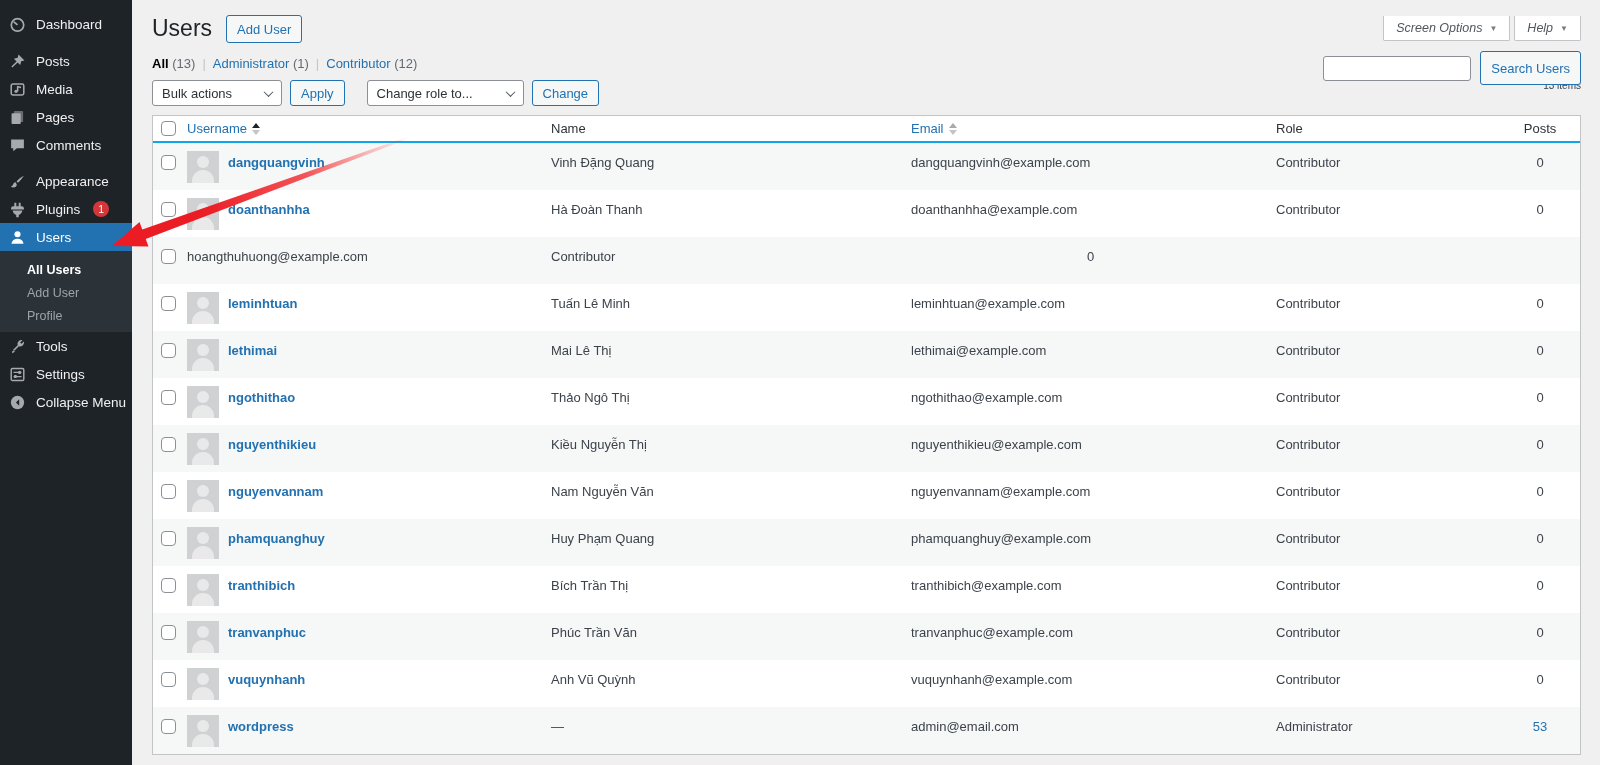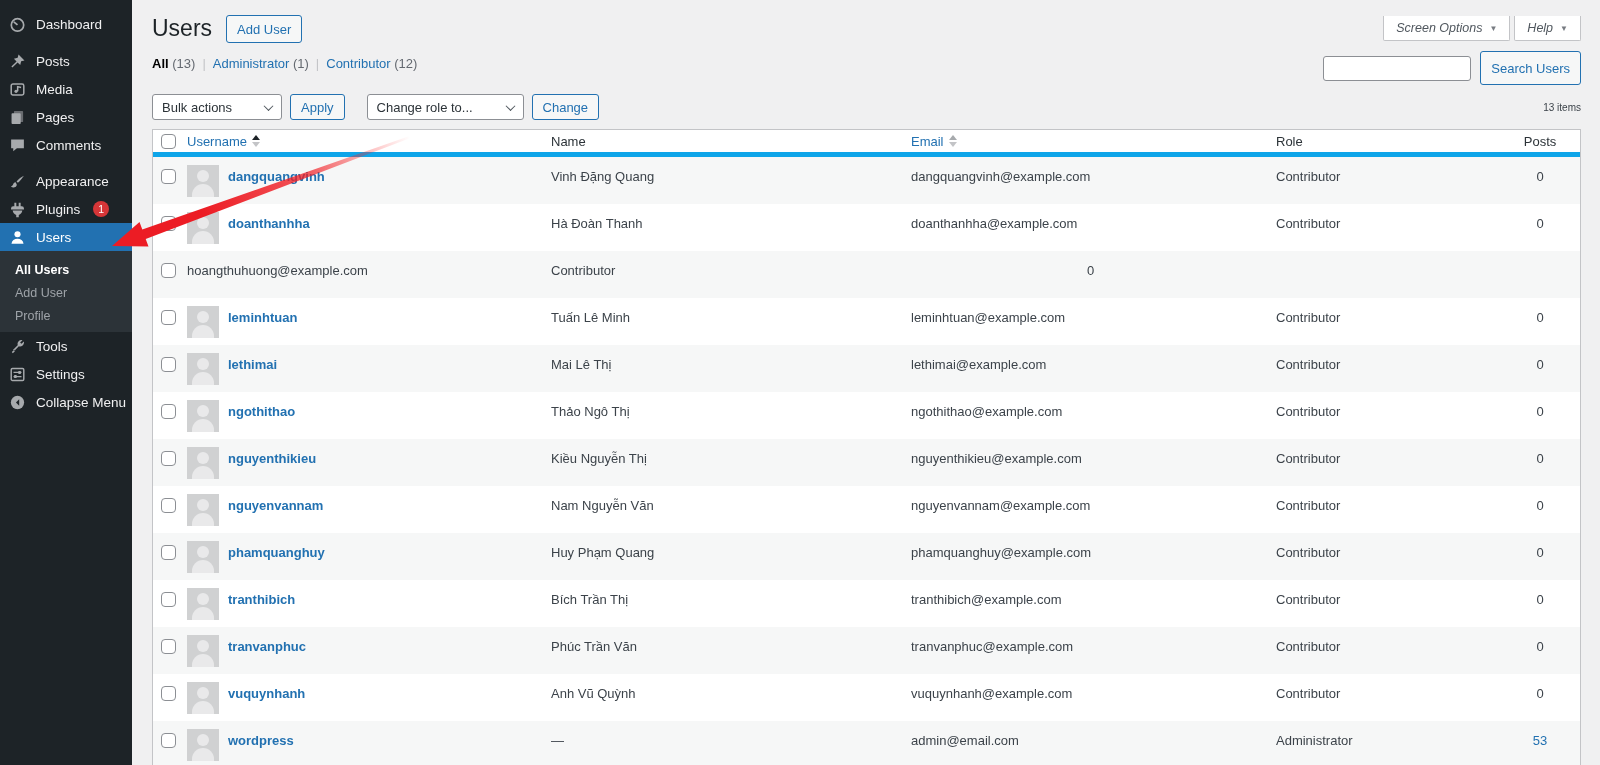--- a/index.html
+++ b/index.html
@@ -25,21 +25,21 @@
   .menu-item svg { width: 17px; height: 17px; fill: currentColor; }
   .menu-sep-sm { height: 9px; }
   .menu-sep { height: 8px; }
   .menu-item.active { background: #2271b1; color: #fff; }
   .menu-item.active .mi-icon { color: #fff; }
   .badge {
     display: inline-block; min-width: 16px; height: 16px; line-height: 16px;
     background: #d63638; color: #fff; border-radius: 9px; text-align: center;
     font-size: 10.5px; padding: 0 2px; margin-left: 4px;
   }
-  .submenu { background: #2c3338; padding: 8px 4px 4px; }
+  .submenu { background: #2c3338; padding: 8px 16px 4px; }
   .submenu-item {
     height: 23px; line-height: 23px; padding-left: 11px; font-size: 12.5px;
     color: #9ea3a8; cursor: pointer;
   }
   .submenu-item.current { color: #fff; font-weight: bold; }
 
   
   .content { position: absolute; left: 132px; top: 0; right: 0; bottom: 0; padding: 0 19px 0 20px; }
 
   .meta-links { position: absolute; top: 16px; right: 19px; display: flex; gap: 4px; z-index: 6; font-style: italic; }
@@ -67,39 +67,39 @@
   .views .pipe { color: #c3c4c7; margin: 0 7px; }
 
   .search-box { position: absolute; top: 51px; right: 19px; display: flex; align-items: center; }
   .search-input {
     width: 148px; height: 25px; border: 1px solid #8c8f94; border-radius: 3px;
     background: #fff; padding: 0 6px; font-size: 13px;
     font-family: "Liberation Sans", sans-serif;
   }
   .search-btn { margin-left: 9px; height: 25px; padding: 16px 10px; }
 
-  .toolbar { margin-top: 23px; display: flex; align-items: center; }
+  .toolbar { margin-top: 9px; display: flex; align-items: flex-start; }
   .wp-select {
     height: 26px; background: #fff; border: 1px solid #8c8f94; border-radius: 3px;
     display: inline-flex; align-items: center; padding: 0 9px; color: #2c3338;
     font-size: 13px; cursor: pointer;
   }
   .wp-select .chev {
     width: 7px; height: 7px; border-right: 1.6px solid #50575e; border-bottom: 1.6px solid #50575e;
     transform: rotate(45deg) translate(-1px,-1px); margin-left: 10px;
   }
   .sel-bulk { width: 130px; justify-content: space-between; }
   .sel-role { width: 157px; margin-left: 22px; justify-content: space-between; }
   .apply-btn, .change-btn { margin-left: 8px; height: 26px; padding: 0 10px; }
   .items-count { margin-left: auto; color: #3c434a; font-size: 10px; }
 
   
   .users-table { margin-top: 9px; background: #fff; border: 1px solid #c3c4c7; }
   .t-row { display: grid; grid-template-columns: 34px 364px 360px 365px 230px 1fr; }
-  .t-head { height: 27px; border-bottom: 5px solid #0ea5e9; background: #fff; }
+  .t-head { height: 27px; border-bottom: 2px solid #0ea5e9; background: #fff; }
   .t-head .cell { display: flex; align-items: center; font-size: 13px; color: #2c3338; }
   .cell-cb { display: flex; align-items: flex-start; padding: 9px 0 0 8px; }
   .t-head .cell-cb { align-items: center; padding-top: 0; }
   .col-link { color: #2271b1; cursor: pointer; display: flex; align-items: center; }
   .sort-pair { display: inline-flex; flex-direction: column; margin-left: 5px; gap: 2px; }
   .tri-up { width: 0; height: 0; border-left: 4px solid transparent; border-right: 4px solid transparent; border-bottom: 5px solid #50575e; }
   .tri-down { width: 0; height: 0; border-left: 4px solid transparent; border-right: 4px solid transparent; border-top: 5px solid #c3c4c7; }
   .sorted .tri-up { border-bottom-color: #1d2327; }
   .unsorted .tri-up { border-bottom-color: #a7aaad; }
 

